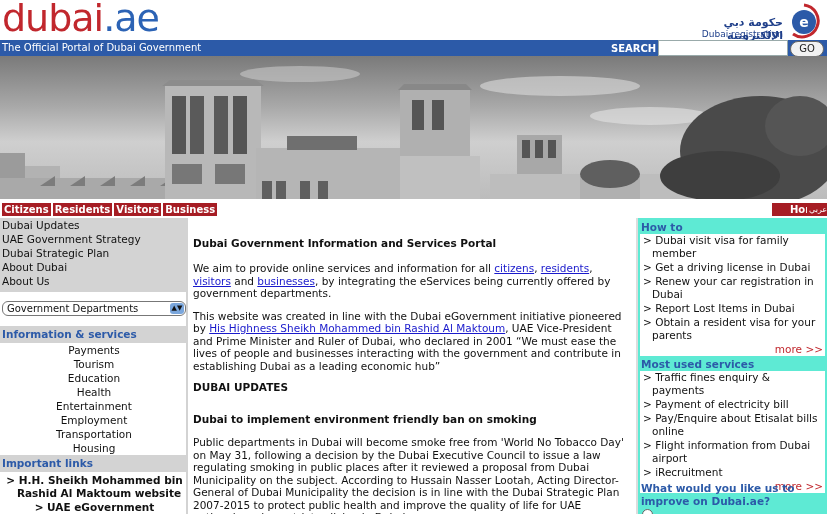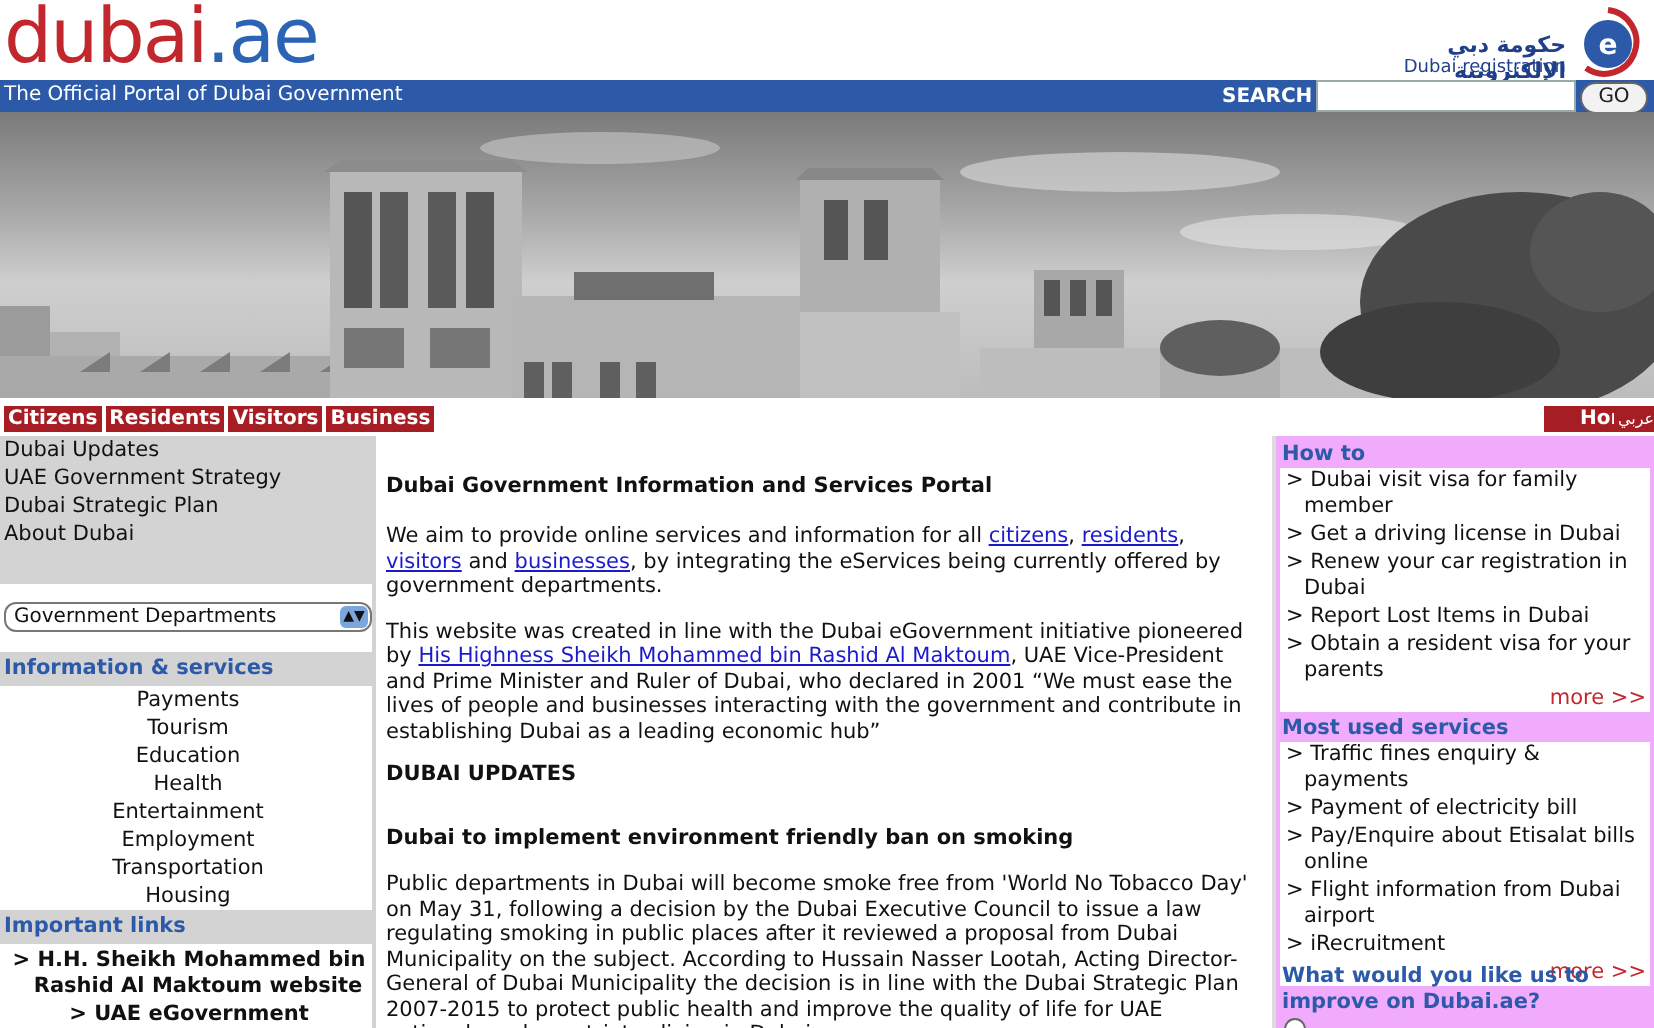--- a/index.html
+++ b/index.html
@@ -55,21 +55,21 @@
   .p1 { margin-top: 12px; }
   .p2 { margin-top: 10px; }
   .upd-title { font-weight: bold; font-size: 10.5px; margin-top: 8px; line-height: 14px; }
   .news-title { font-weight: bold; font-size: 10.5px; margin-top: 18px; line-height: 14px; }
   .news-body { margin-top: 10px; }
   .hr { margin-top: 7px; width: 430px; height: 2px; background: #999; }
 
   .main-scroll-edge { position: absolute; left: 636px; top: 218px; width: 2px; height: 296px; background: #ddd; }
 
   
-  .right { position: absolute; left: 638px; top: 218px; width: 189px; height: 296px; background: #f0abfc; }
+  .right { position: absolute; left: 638px; top: 218px; width: 189px; height: 296px; background: #5eead4; }
   .r-box { position: absolute; left: 0; width: 187px; }
   .r-title { height: 14px; line-height: 14px; padding-left: 3px; font-weight: bold; color: #2c5aa8; font-size: 10.5px; }
   .r-body { background: #fff; margin-left: 2px; width: 185px; padding-top: 0; }
   .r-item { padding-left: 12px; text-indent: -9px; line-height: 13px; font-size: 10.5px; color: #111; padding-bottom: 1px; }
   .more { text-align: right; color: #c1272d; font-size: 10.5px; line-height: 13px; padding-right: 2px; }
   .r-howto { top: 2px; }
   .r-mostused { top: 139px; }
   .r-improve { top: 264px; }
   .r-improve .r-title { height: auto; line-height: 13px; }
   .radio { position: absolute; left: 4px; top: 291px; width: 11px; height: 11px; border: 1px solid #666; border-radius: 50%; background: #fff; }
@@ -162,20 +162,21 @@
 </div>
 <div class="home-tab">Home</div>
 <div class="arabic-tab">عربي</div>
 
 <div class="left">
   <div class="left-links">
     <a class="left-link" style="text-decoration:none;color:#111">Dubai Updates</a>
     <a class="left-link" style="text-decoration:none;color:#111">UAE Government Strategy</a>
     <a class="left-link" style="text-decoration:none;color:#111">Dubai Strategic Plan</a>
     <a class="left-link" style="text-decoration:none;color:#111">About Dubai</a>
+    <a class="left-link" style="text-decoration:none;color:#111">About Us</a>
   </div>
   <div class="left-white"></div>
   <div class="dept-select">
     <span>Government Departments</span>
     <span class="stepper">▲▼</span>
   </div>
   <div class="info-section">
     <div class="section-title">Information &amp; services</div>
     <div class="section-body">
       <div class="section-item">Payments</div>

